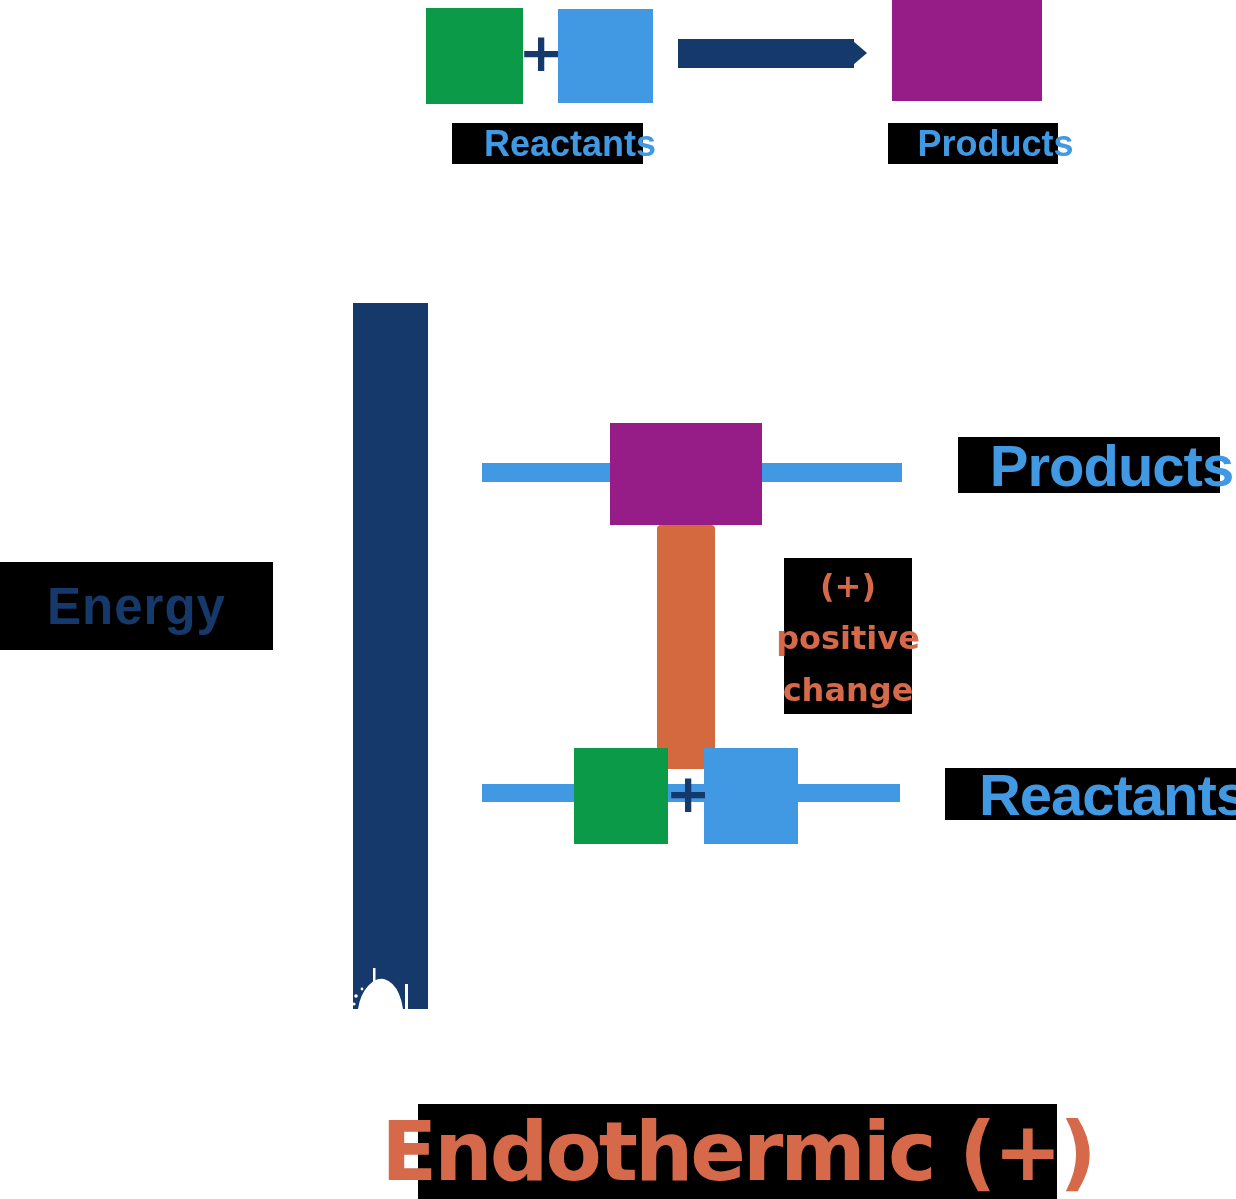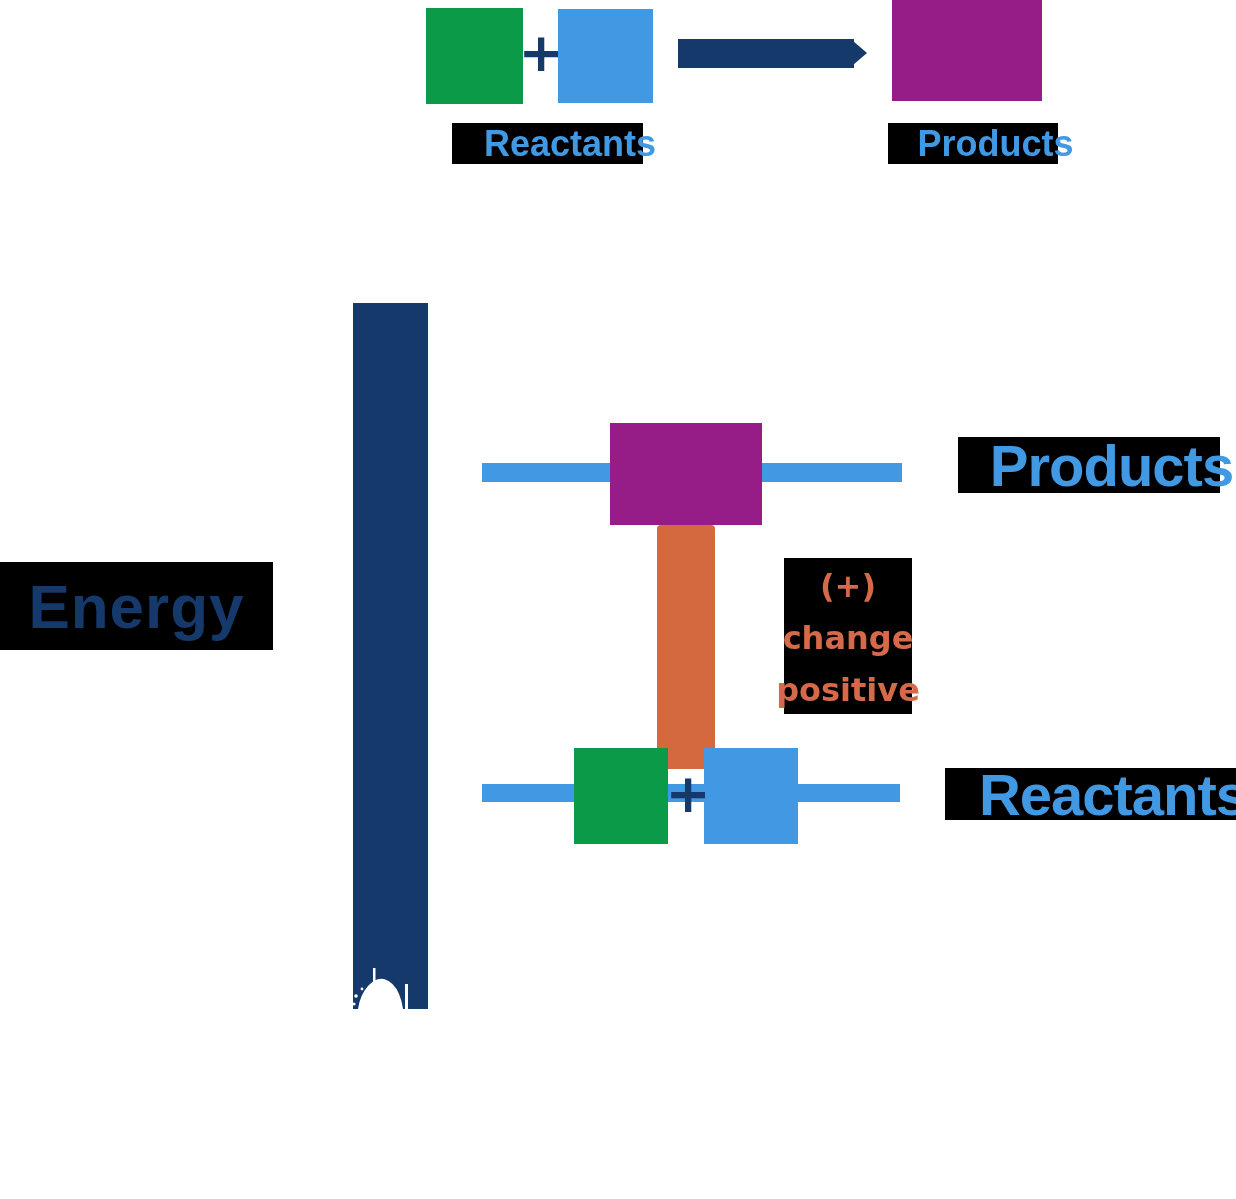--- a/index.html
+++ b/index.html
@@ -32,21 +32,21 @@
   .hline{position:absolute;background:var(--blue);}
   .labelbox{
     position:absolute;background:var(--label-bg);
     display:flex;align-items:center;justify-content:center;
     white-space:nowrap;overflow:visible;
   }
   .lbl-blue{color:var(--blue);padding-left:45px;}
   .lbl-navy{color:var(--navy);}
   .eq-label{font-size:36px;font-weight:bold;}
   .level-label{font-size:58px;font-weight:600;letter-spacing:-1px;}
-  .energy-label{font-size:62px;font-weight:bold;letter-spacing:1px;}
+  .energy-label{font-size:51px;font-weight:bold;letter-spacing:1px;}
   .arrow-shaft{position:absolute;background:var(--navy);}
   .arrow-head{
     position:absolute;width:0;height:0;
     border-left:14px solid var(--navy);
     border-top:12px solid transparent;
     border-bottom:12px solid transparent;
   }
   .energy-bar{position:absolute;background:var(--navy);}
   .delta-bar{
     position:absolute;background:var(--orange-bar);
@@ -109,28 +109,29 @@
   <div class="hline" style="left:482px;top:463px;width:420px;height:19px;"></div>
 
   <div class="sq purple" style="left:610px;top:423px;width:152px;height:102px;"></div>
 
   <div class="labelbox level-label lbl-blue" style="left:958px;top:437px;width:262px;height:56px;">Products</div>
 
   <div class="delta-bar" style="left:657px;top:525px;width:58px;height:244px;"></div>
 
   <div class="change-box" style="left:784px;top:558px;width:128px;height:156px;">
     <span>(+)</span>
+    <span>positive</span>
     <span>change</span>
-    <span>positive</span>
   </div>
 
   <div class="hline" style="left:482px;top:784px;width:418px;height:18px;"></div>
 
   <div class="sq green" style="left:574px;top:748px;width:94px;height:96px;"></div>
 
   <div class="sq blue" style="left:704px;top:748px;width:94px;height:96px;"></div>
 
   <div class="plusbox" style="left:664px;top:767px;width:48px;height:52px;font-size:54px;">+</div>
 
   <div class="labelbox level-label lbl-blue" style="left:945px;top:768px;width:291px;height:52px;">Reactants</div>
 
+  <div class="title-box" style="left:418px;top:1104px;width:639px;height:95px;">Endothermic (+)</div>
 
 </div>
 
 </body></html>

